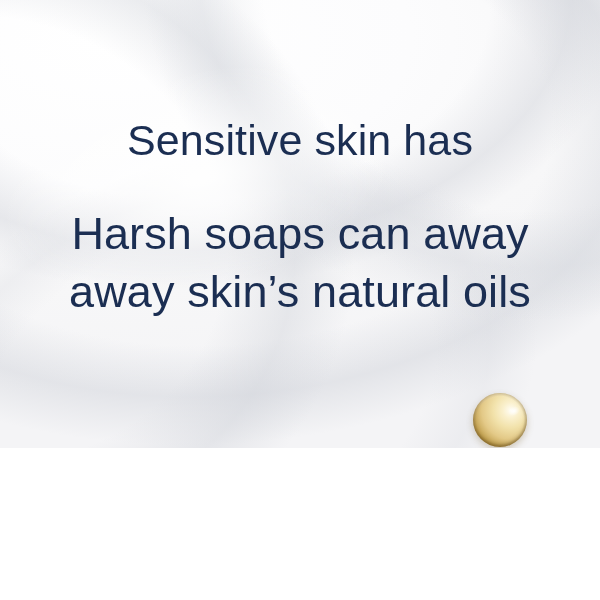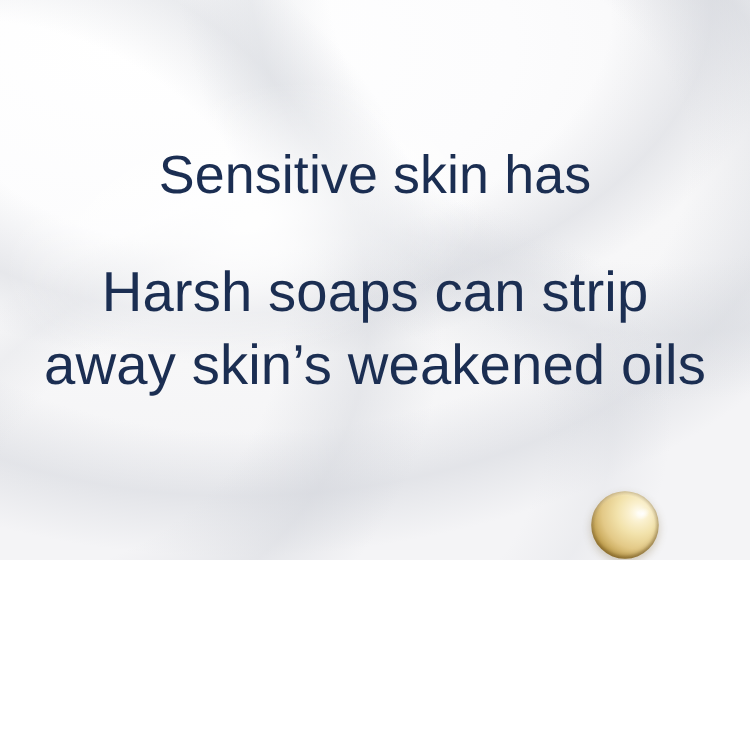--- a/index.html
+++ b/index.html
@@ -217,22 +217,22 @@
     <div class="sheen-hi"></div>
   </div>
 
   <div class="copy">
 
     <p class="headline headline-1">
       <span class="hl-line">Sensitive skin has</span>
     </p>
 
     <p class="headline headline-2">
-      <span class="hl-line">Harsh soaps can strip</span>
-      <span class="hl-line">away skin’s weakened oils</span>
+      <span class="hl-line">Harsh soaps can away</span>
+      <span class="hl-line">away skin’s natural oils</span>
     </p>
 
   </div>
 
   <div class="oil-drop">
     <div class="oil-rim"></div>
     <div class="oil-spec"></div>
   </div>
 
   <div class="teal-band">

